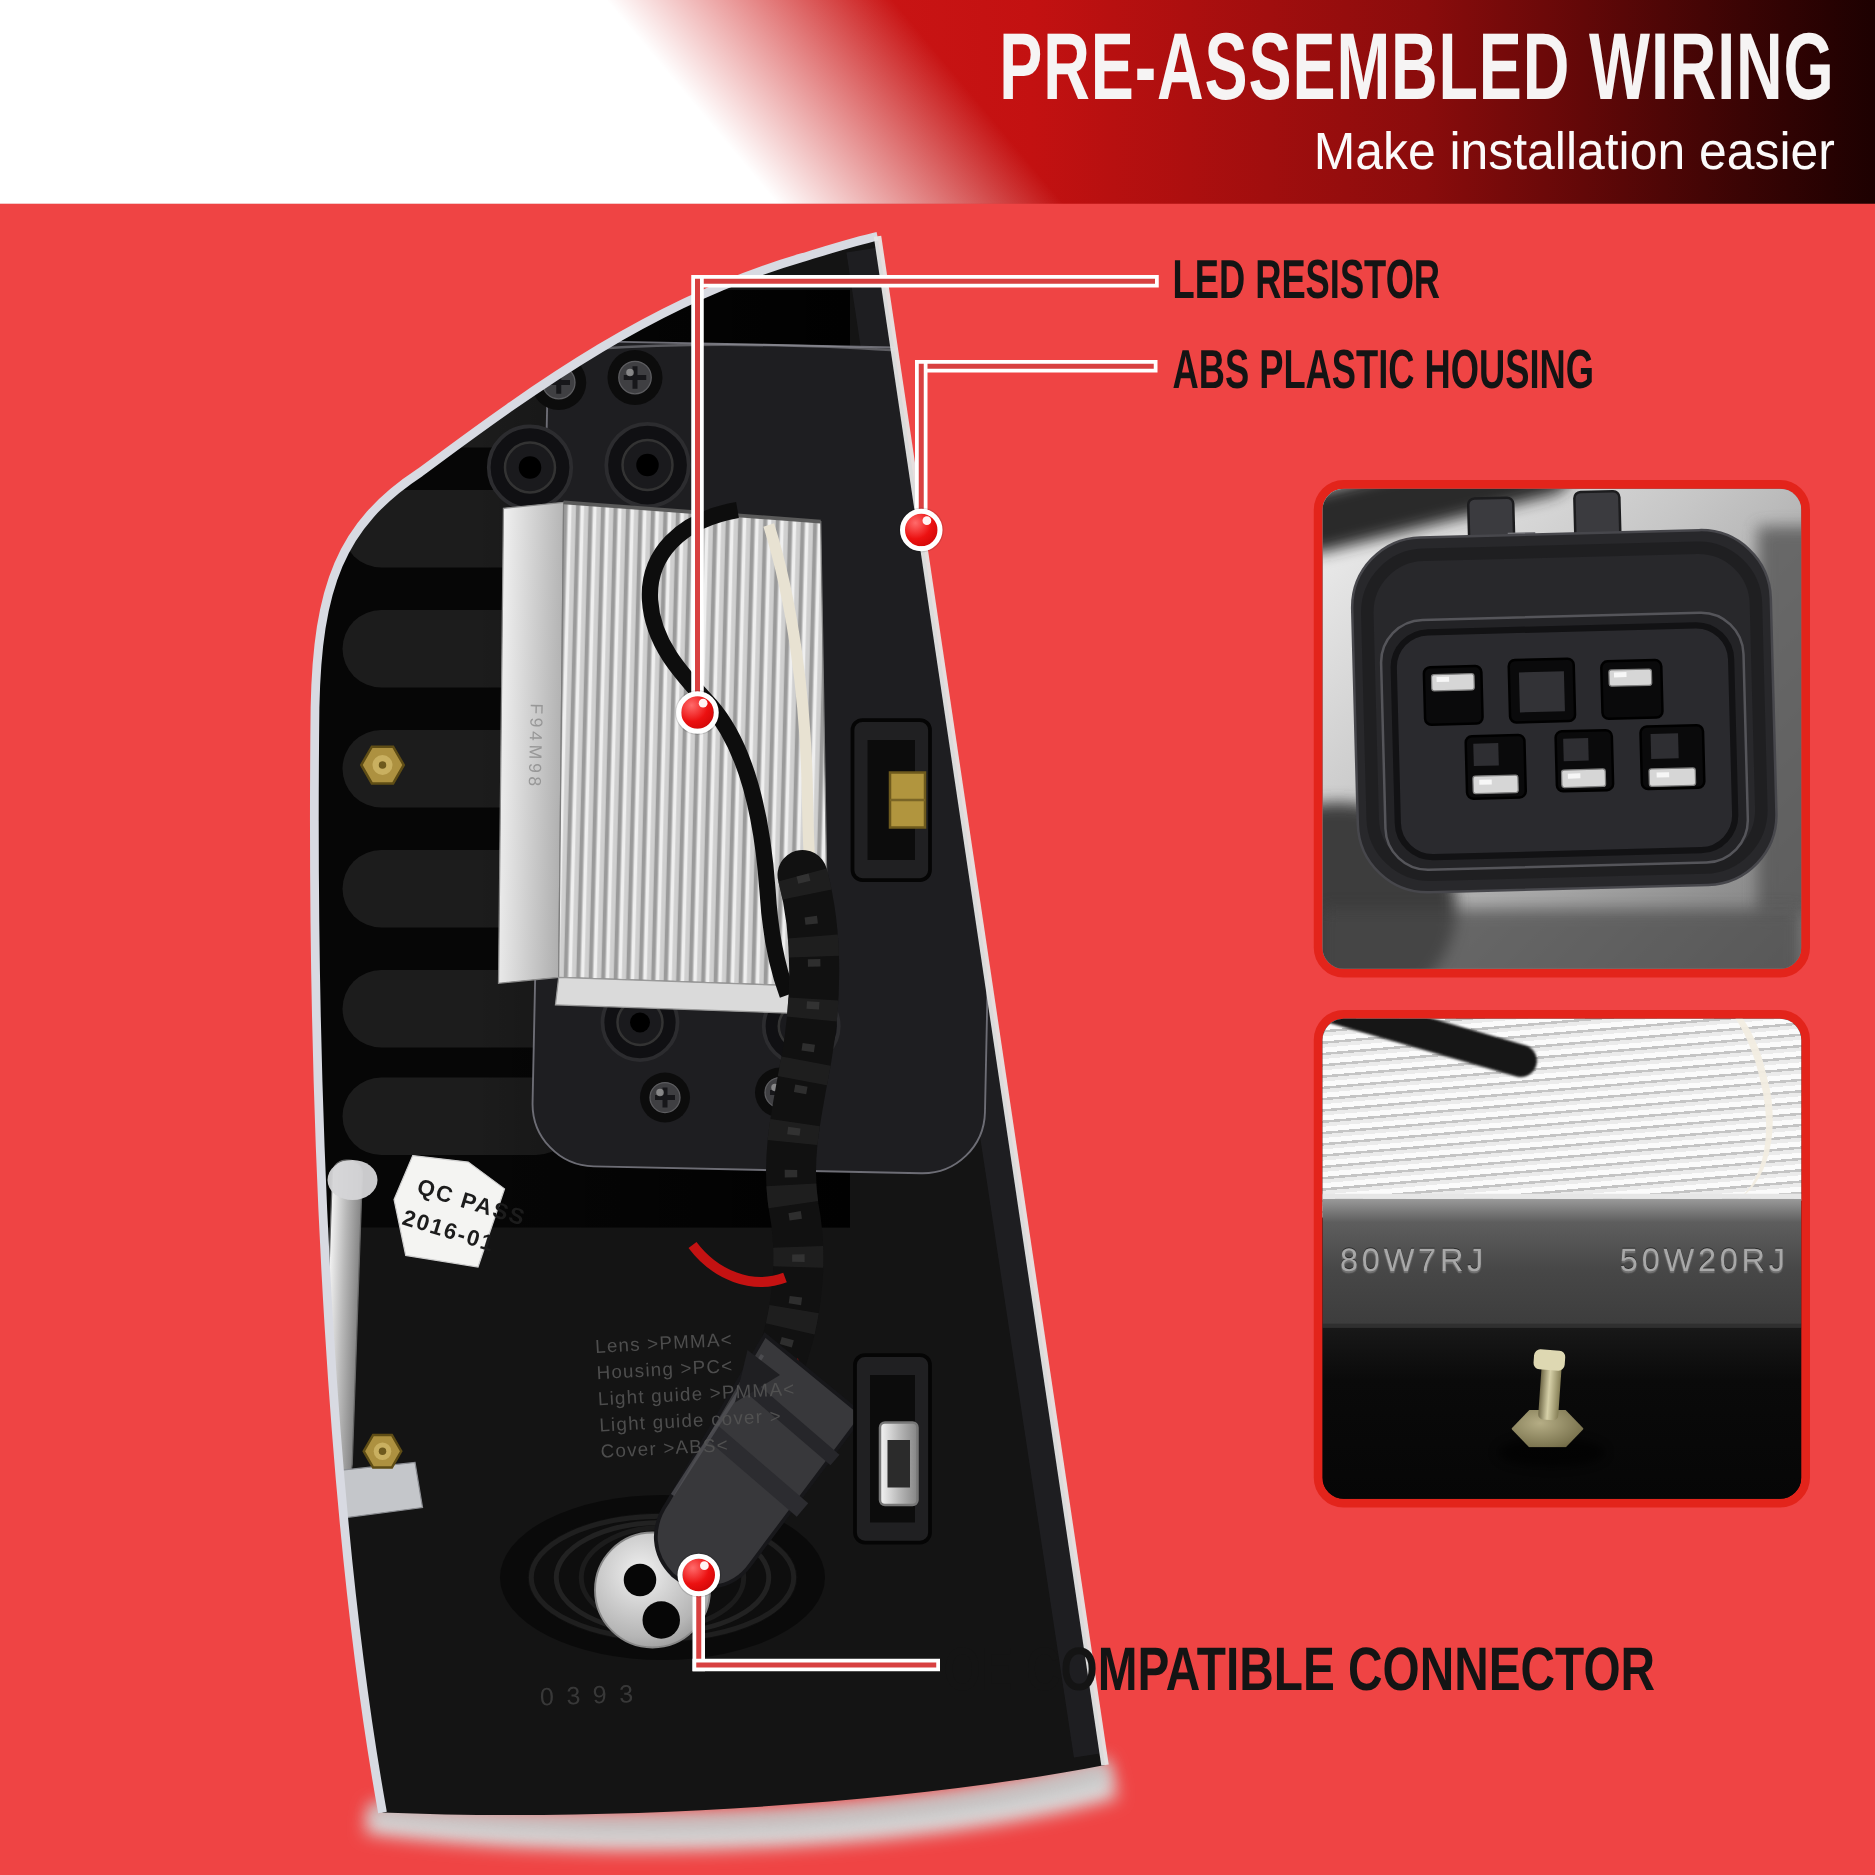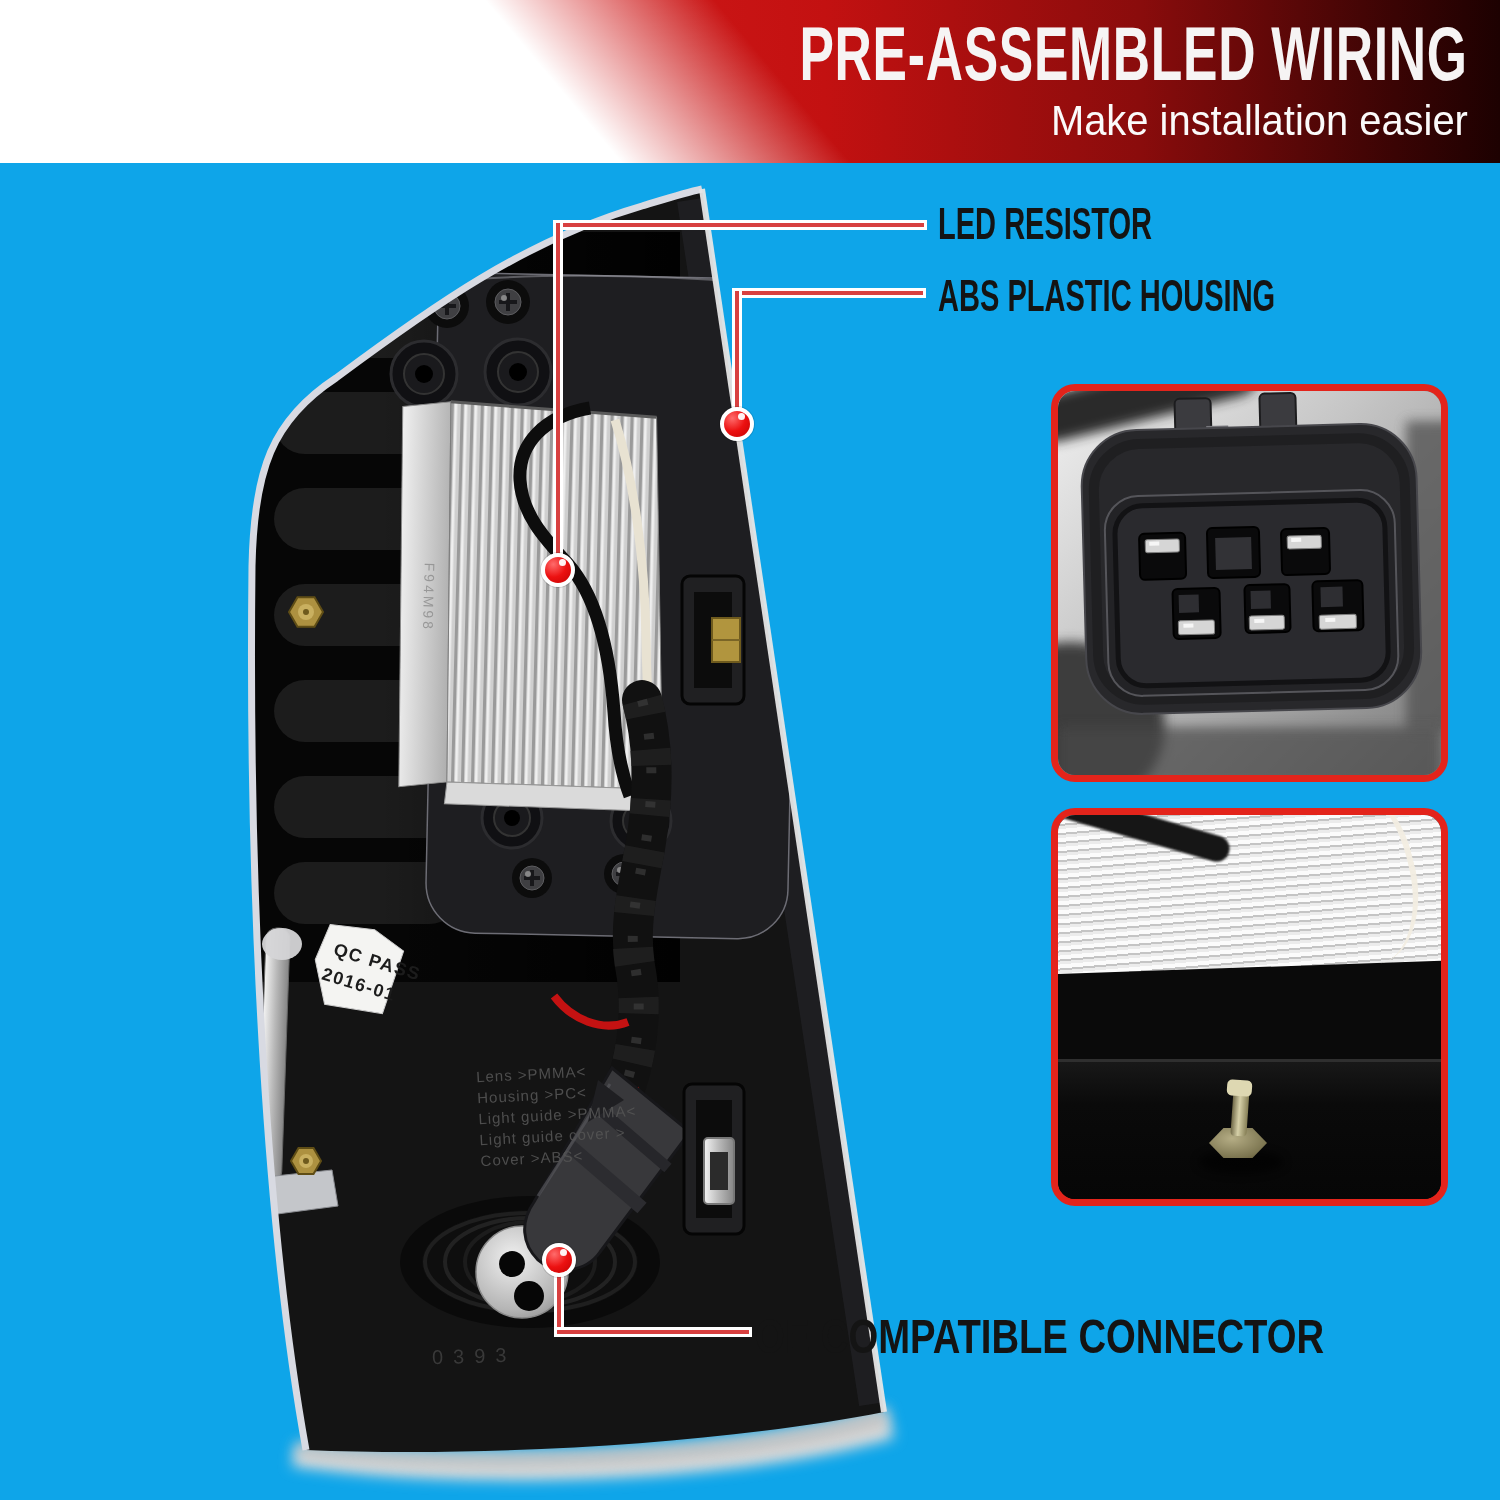--- a/index.html
+++ b/index.html
@@ -1,16 +1,16 @@
 <!DOCTYPE html>
 <html><head>
 <meta charset="utf-8">
 <style>
   html,body{margin:0;padding:0;background:#fff;}
-  .stage{position:relative;width:1500px;height:1500px;background:#0ea5e9;overflow:hidden;
+  .stage{position:relative;width:1500px;height:1500px;background:#ef4444;overflow:hidden;
          font-family:"Liberation Sans",sans-serif;}
 
   
   .banner{position:absolute;left:0;top:0;width:1500px;height:163px;z-index:4;
     background:
       linear-gradient(50deg,#ffffff 0 38%,rgba(255,255,255,0) 52%),
       linear-gradient(90deg,#d01818 38%,#c31111 55%,#8a0c0c 76%,#3a0404 93%,#1d0101 100%);}
   .banner-title{position:absolute;right:32px;top:10px;font-size:76px;font-weight:700;
     color:#f6f4f4;white-space:nowrap;transform:scaleX(.68);transform-origin:100% 50%;letter-spacing:1px;}
   .banner-sub{position:absolute;right:32px;top:97px;font-size:42px;font-weight:400;
@@ -353,20 +353,24 @@
           <rect x="266" y="229" width="10" height="4"></rect>
         </g>
       </g>
     </svg>
   </div>
 
   <div class="inset" id="inset-2">
     <div class="fins2"></div>
     <div class="cable2"></div>
     <div class="wwire2"></div>
+    <div class="band2">
+      <span class="mark mark-left">80W7RJ</span>
+      <span class="mark mark-right">50W20RJ</span>
+    </div>
     <div class="base2">
       <div class="screw-shadow"></div>
       <div class="screw-hex"></div>
       <div class="screw-stem"></div>
       <div class="screw-cap"></div>
     </div>
   </div>
 
 </div>
 

